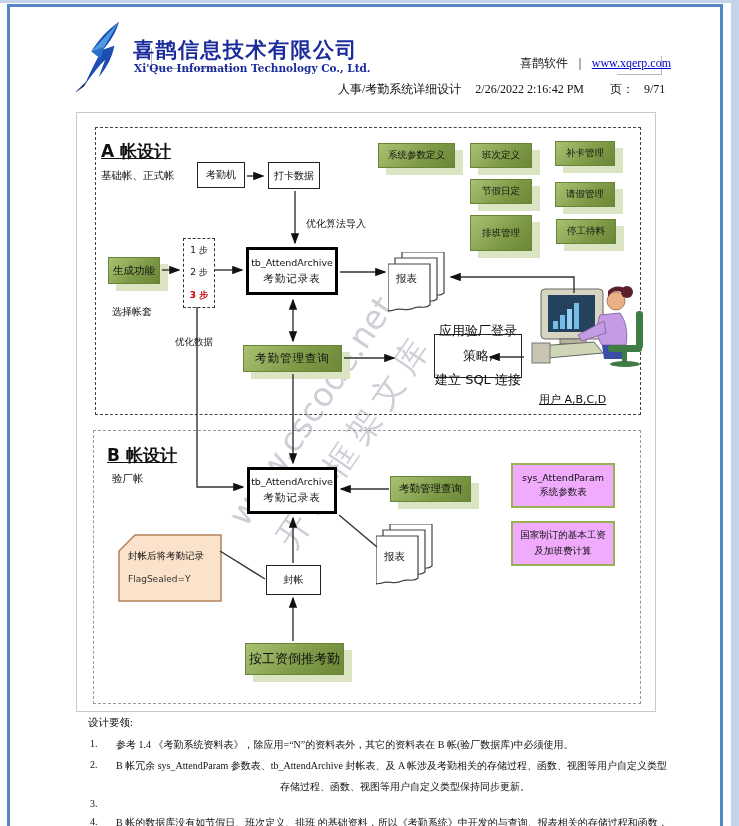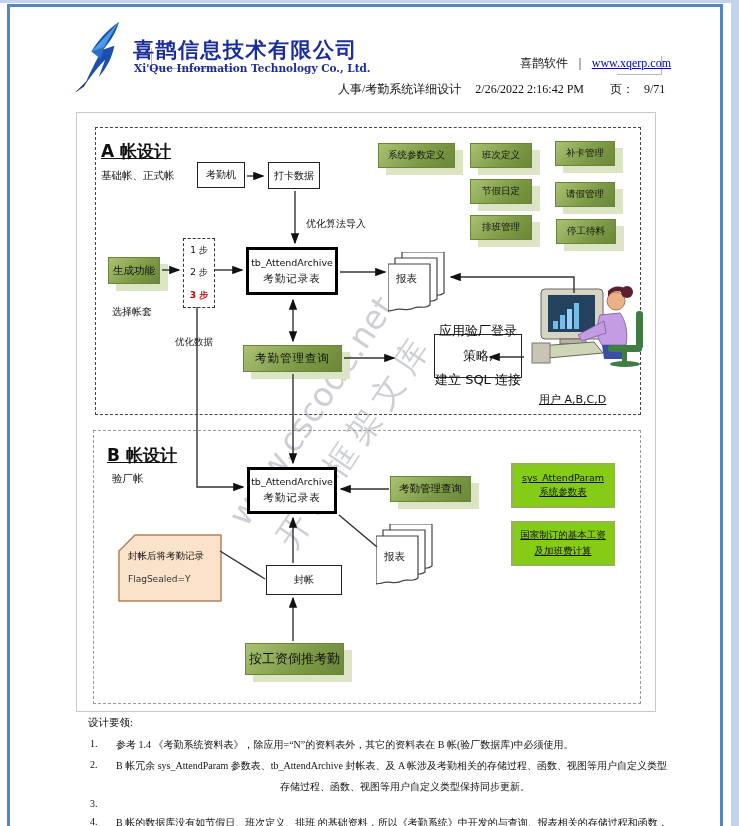--- a/index.html
+++ b/index.html
@@ -38,22 +38,22 @@
         display:flex;align-items:center;justify-content:center;text-align:center;font-size:10px;}
   .wbox.col{flex-direction:column;line-height:1.9;font-size:13px;margin-left:36px;}
   .tbbox{position:absolute;background:#fff;border:3px solid #000;box-sizing:border-box;
         display:flex;flex-direction:column;align-items:center;justify-content:center;gap:4px;text-align:center;}
   .tbbox .l1{font-size:9.5px;}
   .tbbox .l2{font-size:10.5px;letter-spacing:1px;}
   .gbox{position:absolute;background:linear-gradient(135deg,#aac273 0%,#7d9a46 60%,#6b8738 100%);
         border:1px solid #69853a;box-shadow:8px 7px 0 #dbe5c3;box-sizing:border-box;color:#101010;
         display:flex;align-items:center;justify-content:center;text-align:center;}
   .ggrid{font-size:9.5px;}
-  .obox{position:absolute;background:#84cc16;border:2px solid #97b254;box-sizing:border-box;
-        display:flex;flex-direction:column;align-items:center;justify-content:center;gap:3px;text-align:center;font-size:9.5px;text-decoration:underline;}
+  .obox{position:absolute;background:#f0abfc;border:2px solid #97b254;box-sizing:border-box;
+        display:flex;flex-direction:column;align-items:center;justify-content:center;gap:3px;text-align:center;font-size:9.5px;}
   .lbl{position:absolute;font-size:10px;white-space:nowrap;margin-top:12px;}
 
   
   .steps{position:absolute;left:183px;top:238px;width:30px;height:68px;border:1px dashed #333;
          display:flex;flex-direction:column;align-items:center;justify-content:space-around;font-size:9px;}
   .steps .s3{color:#c00000;font-weight:bold;}
 
   
   .note{position:absolute;left:118px;top:518px;width:104px;height:68px;margin-top:16px;}
   .note svg{position:absolute;left:0;top:0;}
@@ -118,21 +118,21 @@
 
 <div class="wbox" style="left:197px;top:162px;width:48px;height:26px;">考勤机</div>
 <div class="wbox" style="left:268px;top:162px;width:52px;height:27px;">打卡数据</div>
 <div class="lbl" style="left:306px;top:205px;">优化算法导入</div>
 
 <div class="gbox ggrid" style="left:378px;top:143px;width:77px;height:25px;">系统参数定义</div>
 <div class="gbox ggrid" style="left:470px;top:143px;width:62px;height:25px;">班次定义</div>
 <div class="gbox ggrid" style="left:555px;top:141px;width:60px;height:25px;">补卡管理</div>
 <div class="gbox ggrid" style="left:470px;top:179px;width:62px;height:25px;">节假日定</div>
 <div class="gbox ggrid" style="left:555px;top:182px;width:60px;height:25px;">请假管理</div>
-<div class="gbox ggrid" style="left:470px;top:215px;width:62px;height:25px;">排班管理</div>
+<div class="gbox ggrid" style="left:470px;top:215px;width:62px;height:36px;">排班管理</div>
 <div class="gbox ggrid" style="left:556px;top:219px;width:60px;height:25px;">停工待料</div>
 
 <div class="gbox" style="left:108px;top:257px;width:52px;height:27px;font-size:10.5px;">生成功能</div>
 <div class="lbl" style="left:112px;top:293px;">选择帐套</div>
 
 <div class="steps">
   <div>1 步</div>
   <div>2 步</div>
   <div class="s3">3 步</div>
 </div>
@@ -204,21 +204,21 @@
 </div>
 
 <div class="note">
   <svg width="104" height="68" viewBox="0 0 104 68">
     <path d="M17,1 L103,1 L103,67 L1,67 L1,17 Z" fill="#fbe2ca" stroke="#b5835a" stroke-width="1.5"></path>
   </svg>
   <div class="nl1">封帐后将考勤记录</div>
   <div class="nl2">FlagSealed=Y</div>
 </div>
 
-<div class="wbox" style="left:266px;top:565px;width:76px;height:30px;">封帐</div>
+<div class="wbox" style="left:266px;top:565px;width:55px;height:30px;">封帐</div>
 
 <div class="docstack" style="left:376px;top:524px;width:60px;height:64px;">
   <svg width="60" height="64" viewBox="0 0 60 64">
     <g fill="#fff" stroke="#444" stroke-width="1.2">
       <path transform="translate(14,0)" d="M0,0 H42 V42 C37,47 31,42 26,45 C19,49 12,44 6,47 C4,48 2,47 0,48 Z"></path>
       <path transform="translate(7,6)" d="M0,0 H42 V42 C37,47 31,42 26,45 C19,49 12,44 6,47 C4,48 2,47 0,48 Z"></path>
       <path transform="translate(0,12)" d="M0,0 H42 V42 C37,47 31,42 26,45 C19,49 12,44 6,47 C4,48 2,47 0,48 Z"></path>
     </g>
   </svg>
   <div class="cap" style="left:8px;top:26px;">报表</div>

